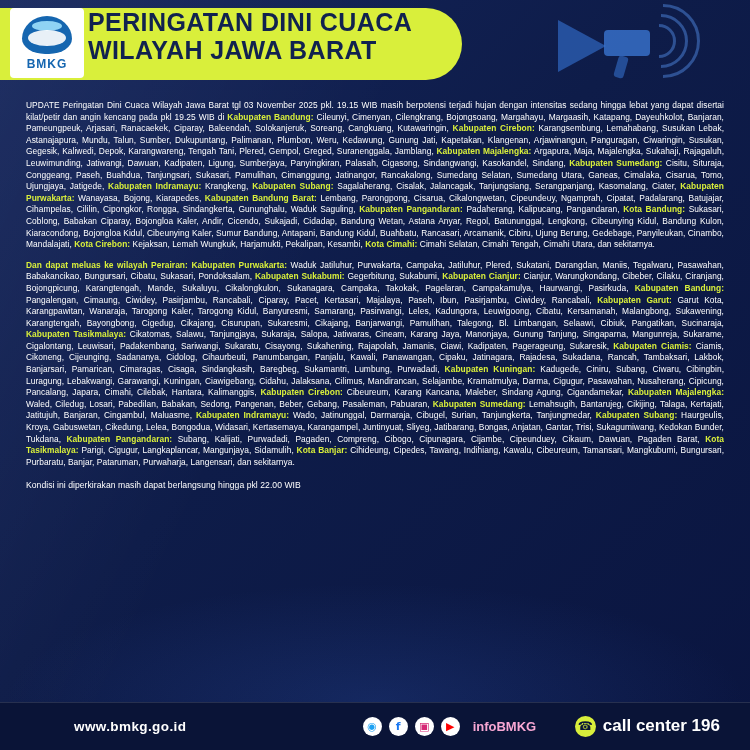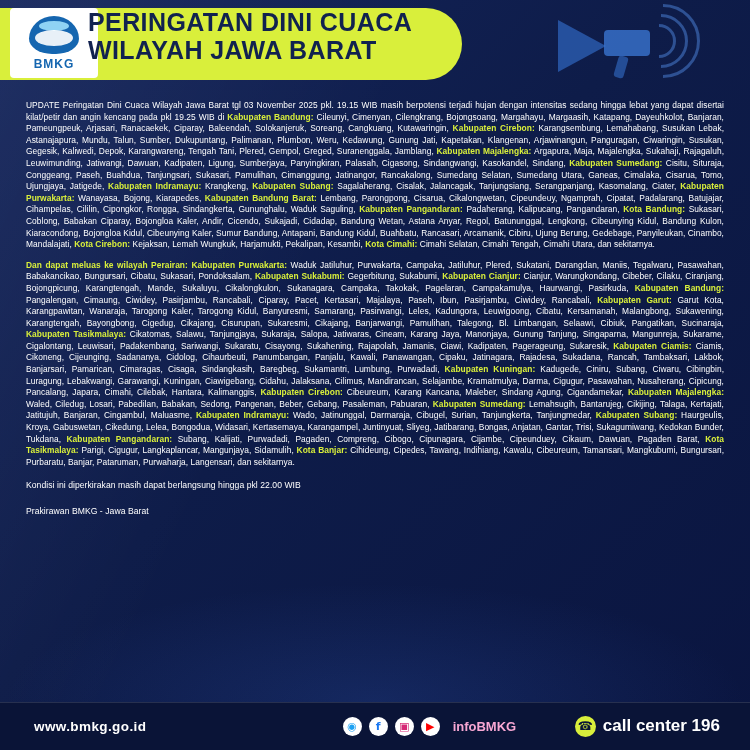--- a/index.html
+++ b/index.html
@@ -30,21 +30,21 @@
   }
   .header-band {
     position: absolute; top: 8px; left: 0;
     width: 462px; height: 72px;
     background: #d9ef3b;
     border-top-right-radius: 36px;
     border-bottom-right-radius: 36px;
   }
   .logo-box {
     position: absolute; top: 8px; left: 10px;
-    width: 88px; height: 70px;
+    width: 74px; height: 70px;
     background: #ffffff;
     border-radius: 4px;
     display: flex; flex-direction: column;
     align-items: center; justify-content: center;
   }
   .logo-emblem {
     width: 50px; height: 38px;
     background: #1566b0;
     border-radius: 50% 50% 46% 46% / 60% 60% 40% 40%;
     position: relative;
@@ -139,20 +139,21 @@
   .closing { margin-top: 12px; font-size: 8.6px; color: #ffffff; }
   .sign { margin-top: 14px; font-size: 8.6px; color: #ffffff; }
 
   
   .footer {
     position: absolute; bottom: 0; left: 0;
     width: 750px; height: 48px;
     background: #0a1437;
     display: flex; align-items: center;
     z-index: 6;
+    padding-left: 40px;
   }
   .footer::before {
     content: "";
     position: absolute; top: 0; left: 0; width: 750px; height: 1px;
     background: rgba(255,255,255,0.12);
   }
   .f-web {
     color: #ffffff; font-size: 13.5px; font-weight: bold;
     letter-spacing: .4px;
     margin-left: 34px;
@@ -229,21 +230,20 @@
   <div class="panel">
     <div class="body-text">
       <div class="para">
         <span>UPDATE Peringatan Dini Cuaca Wilayah Jawa Barat tgl 03 November 2025 pkl. 19.15 WIB masih berpotensi terjadi hujan dengan intensitas sedang hingga lebat yang dapat disertai kilat/petir dan angin kencang pada pkl 19.25 WIB di </span><span id="p1"><span class="hl">Kabupaten Bandung: </span><span>Cileunyi, Cimenyan, Cilengkrang, Bojongsoang, Margahayu, Margaasih, Katapang, Dayeuhkolot, Banjaran, Pameungpeuk, Arjasari, Ranacaekek, Ciparay, Baleendah, Solokanjeruk, Soreang, Cangkuang, Kutawaringin, </span><span class="hl">Kabupaten Cirebon: </span><span>Karangsembung, Lemahabang, Susukan Lebak, Astanajapura, Mundu, Talun, Sumber, Dukupuntang, Palimanan, Plumbon, Weru, Kedawung, Gunung Jati, Kapetakan, Klangenan, Arjawinangun, Panguragan, Ciwaringin, Susukan, Gegesik, Kaliwedi, Depok, Karangwareng, Tengah Tani, Plered, Gempol, Greged, Suranenggala, Jamblang, </span><span class="hl">Kabupaten Majalengka: </span><span>Argapura, Maja, Majalengka, Sukahaji, Rajagaluh, Leuwimunding, Jatiwangi, Dawuan, Kadipaten, Ligung, Sumberjaya, Panyingkiran, Palasah, Cigasong, Sindangwangi, Kasokandel, Sindang, </span><span class="hl">Kabupaten Sumedang: </span><span>Cisitu, Situraja, Conggeang, Paseh, Buahdua, Tanjungsari, Sukasari, Pamulihan, Cimanggung, Jatinangor, Rancakalong, Sumedang Selatan, Sumedang Utara, Ganeas, Cimalaka, Cisarua, Tomo, Ujungjaya, Jatigede, </span><span class="hl">Kabupaten Indramayu: </span><span>Krangkeng,  </span><span class="hl">Kabupaten Subang: </span><span>Sagalaherang, Cisalak, Jalancagak, Tanjungsiang, Serangpanjang, Kasomalang, Ciater,  </span><span class="hl">Kabupaten Purwakarta: </span><span>Wanayasa, Bojong, Kiarapedes,  </span><span class="hl">Kabupaten Bandung Barat: </span><span>Lembang, Parongpong, Cisarua, Cikalongwetan, Cipeundeuy, Ngamprah, Cipatat, Padalarang, Batujajar, Cihampelas, Cililin, Cipongkor, Rongga, Sindangkerta, Gununghalu, Waduk Saguling,  </span><span class="hl">Kabupaten Pangandaran: </span><span>Padaherang, Kalipucang, Pangandaran,  </span><span class="hl">Kota Bandung: </span><span>Sukasari, Coblong, Babakan Ciparay, Bojongloa Kaler, Andir, Cicendo, Sukajadi, Cidadap, Bandung Wetan, Astana Anyar, Regol, Batununggal, Lengkong, Cibeunying Kidul, Bandung Kulon, Kiaracondong, Bojongloa Kidul, Cibeunying Kaler, Sumur Bandung, Antapani, Bandung Kidul, Buahbatu, Rancasari, Arcamanik, Cibiru, Ujung Berung, Gedebage, Panyileukan, Cinambo, Mandalajati,  </span><span class="hl">Kota Cirebon: </span><span>Kejaksan, Lemah Wungkuk, Harjamukti, Pekalipan, Kesambi,  </span><span class="hl">Kota Cimahi: </span><span>Cimahi Selatan, Cimahi Tengah, Cimahi Utara, dan sekitarnya.</span></span>
       </div>
       <div class="para para-last">
         <span class="hl">Dan dapat meluas ke wilayah Perairan:</span>
         <span id="p2"><span class="hl">Kabupaten Purwakarta: </span><span>Waduk Jatiluhur, Purwakarta, Campaka, Jatiluhur, Plered, Sukatani, Darangdan, Maniis, Tegalwaru, Pasawahan, Babakancikao, Bungursari, Cibatu, Sukasari, Pondoksalam,  </span><span class="hl">Kabupaten Sukabumi: </span><span>Gegerbitung, Sukabumi,  </span><span class="hl">Kabupaten Cianjur: </span><span>Cianjur, Warungkondang, Cibeber, Cilaku, Ciranjang, Bojongpicung, Karangtengah, Mande, Sukaluyu, Cikalongkulon, Sukanagara, Campaka, Takokak, Pagelaran, Campakamulya, Haurwangi, Pasirkuda,  </span><span class="hl">Kabupaten Bandung: </span><span>Pangalengan, Cimaung, Ciwidey, Pasirjambu, Rancabali, Ciparay, Pacet, Kertasari, Majalaya, Paseh, Ibun, Pasirjambu, Ciwidey, Rancabali,  </span><span class="hl">Kabupaten Garut: </span><span>Garut Kota, Karangpawitan, Wanaraja, Tarogong Kaler, Tarogong Kidul, Banyuresmi, Samarang, Pasirwangi, Leles, Kadungora, Leuwigoong, Cibatu, Kersamanah, Malangbong, Sukawening, Karangtengah, Bayongbong, Cigedug, Cikajang, Cisurupan, Sukaresmi, Cikajang, Banjarwangi, Pamulihan, Talegong, Bl. Limbangan, Selaawi, Cibiuk, Pangatikan, Sucinaraja,  </span><span class="hl">Kabupaten Tasikmalaya: </span><span>Cikatomas, Salawu, Tanjungjaya, Sukaraja, Salopa, Jatiwaras, Cineam, Karang Jaya, Manonjaya, Gunung Tanjung, Singaparna, Mangunreja, Sukarame, Cigalontang, Leuwisari, Padakembang, Sariwangi, Sukaratu, Cisayong, Sukahening, Rajapolah, Jamanis, Ciawi, Kadipaten, Pagerageung, Sukaresik,  </span><span class="hl">Kabupaten Ciamis: </span><span>Ciamis, Cikoneng, Cijeunging, Sadananya, Cidolog, Cihaurbeuti, Panumbangan, Panjalu, Kawali, Panawangan, Cipaku, Jatinagara, Rajadesa, Sukadana, Rancah, Tambaksari, Lakbok, Banjarsari, Pamarican, Cimaragas, Cisaga, Sindangkasih, Baregbeg, Sukamantri, Lumbung, Purwadadi,  </span><span class="hl">Kabupaten Kuningan: </span><span>Kadugede, Ciniru, Subang, Ciwaru, Cibingbin, Luragung, Lebakwangi, Garawangi, Kuningan, Ciawigebang, Cidahu, Jalaksana, Cilimus, Mandirancan, Selajambe, Kramatmulya, Darma, Cigugur, Pasawahan, Nusaherang, Cipicung, Pancalang, Japara, Cimahi, Cilebak, Hantara, Kalimanggis,  </span><span class="hl">Kabupaten Cirebon: </span><span>Cibeureum, Karang Kancana, Maleber, Sindang Agung, Cigandamekar,  </span><span class="hl">Kabupaten Majalengka: </span><span>Waled, Ciledug, Losari, Pabedilan, Babakan, Sedong, Pangenan, Beber, Gebang, Pasaleman, Pabuaran,  </span><span class="hl">Kabupaten Sumedang: </span><span>Lemahsugih, Bantarujeg, Cikijing, Talaga, Kertajati, Jatitujuh, Banjaran, Cingambul, Maluasme,  </span><span class="hl">Kabupaten Indramayu: </span><span>Wado, Jatinunggal, Darmaraja, Cibugel, Surian, Tanjungkerta, Tanjungmedar,  </span><span class="hl">Kabupaten Subang: </span><span>Haurgeulis, Kroya, Gabuswetan, Cikedung, Lelea, Bongodua, Widasari, Kertasemaya, Karangampel, Juntinyuat, Sliyeg, Jatibarang, Bongas, Anjatan, Gantar, Trisi, Sukagumiwang, Kedokan Bunder, Tukdana,  </span><span class="hl">Kabupaten Pangandaran: </span><span>Subang, Kalijati, Purwadadi, Pagaden, Compreng, Cibogo, Cipunagara, Cijambe, Cipeunduey, Cikaum, Dawuan, Pagaden Barat,  </span><span class="hl">Kota Tasikmalaya: </span><span>Parigi, Cigugur, Langkaplancar, Mangunjaya, Sidamulih,  </span><span class="hl">Kota Banjar: </span><span>Cihideung, Cipedes, Tawang, Indihiang, Kawalu, Cibeureum, Tamansari, Mangkubumi, Bungursari, Purbaratu,  </span><span>Banjar, Pataruman, Purwaharja, Langensari, dan sekitarnya.</span></span>
       </div>
       <div class="closing">Kondisi ini diperkirakan masih dapat berlangsung hingga pkl 22.00 WIB</div>
-      <div class="sign">Prakirawan BMKG - Jawa Barat</div>
     </div>
   </div>
 
   <div class="glow"></div>
 
   <div class="footer">
     <div class="f-web">www.bmkg.go.id</div>
     <div class="f-social">
       <div class="sicon tw">◉</div>
       <div class="sicon fb">f</div>

